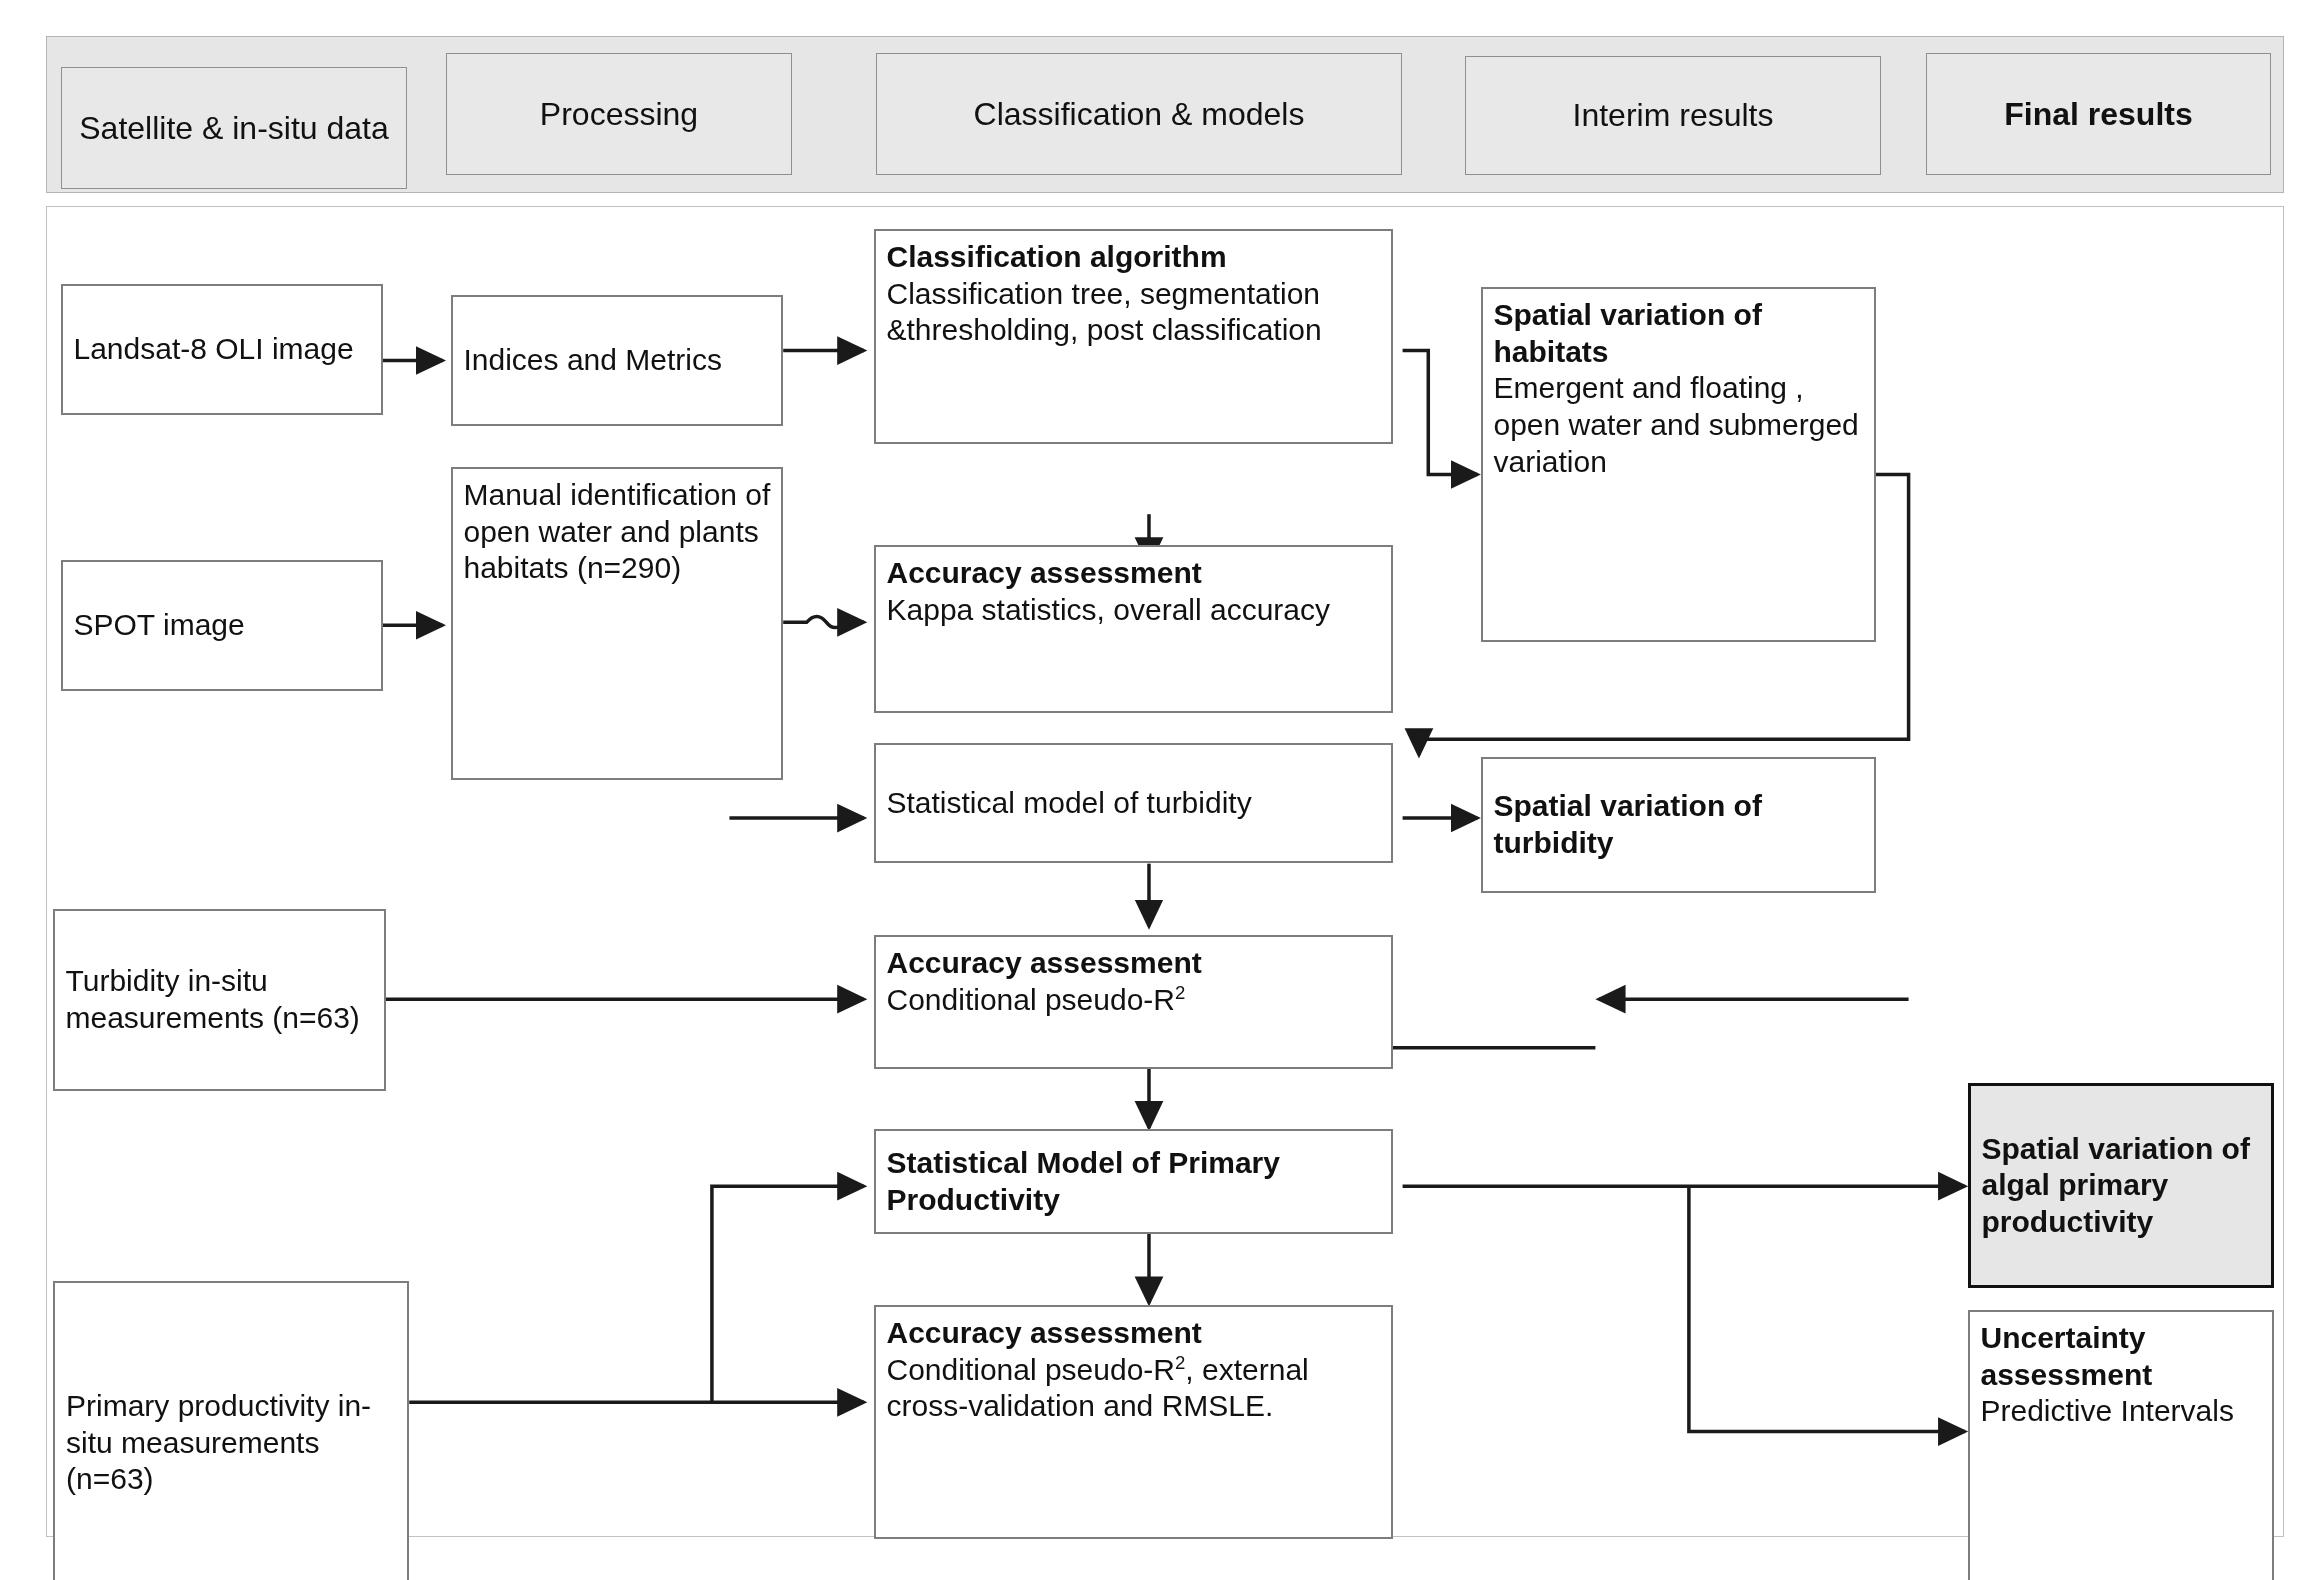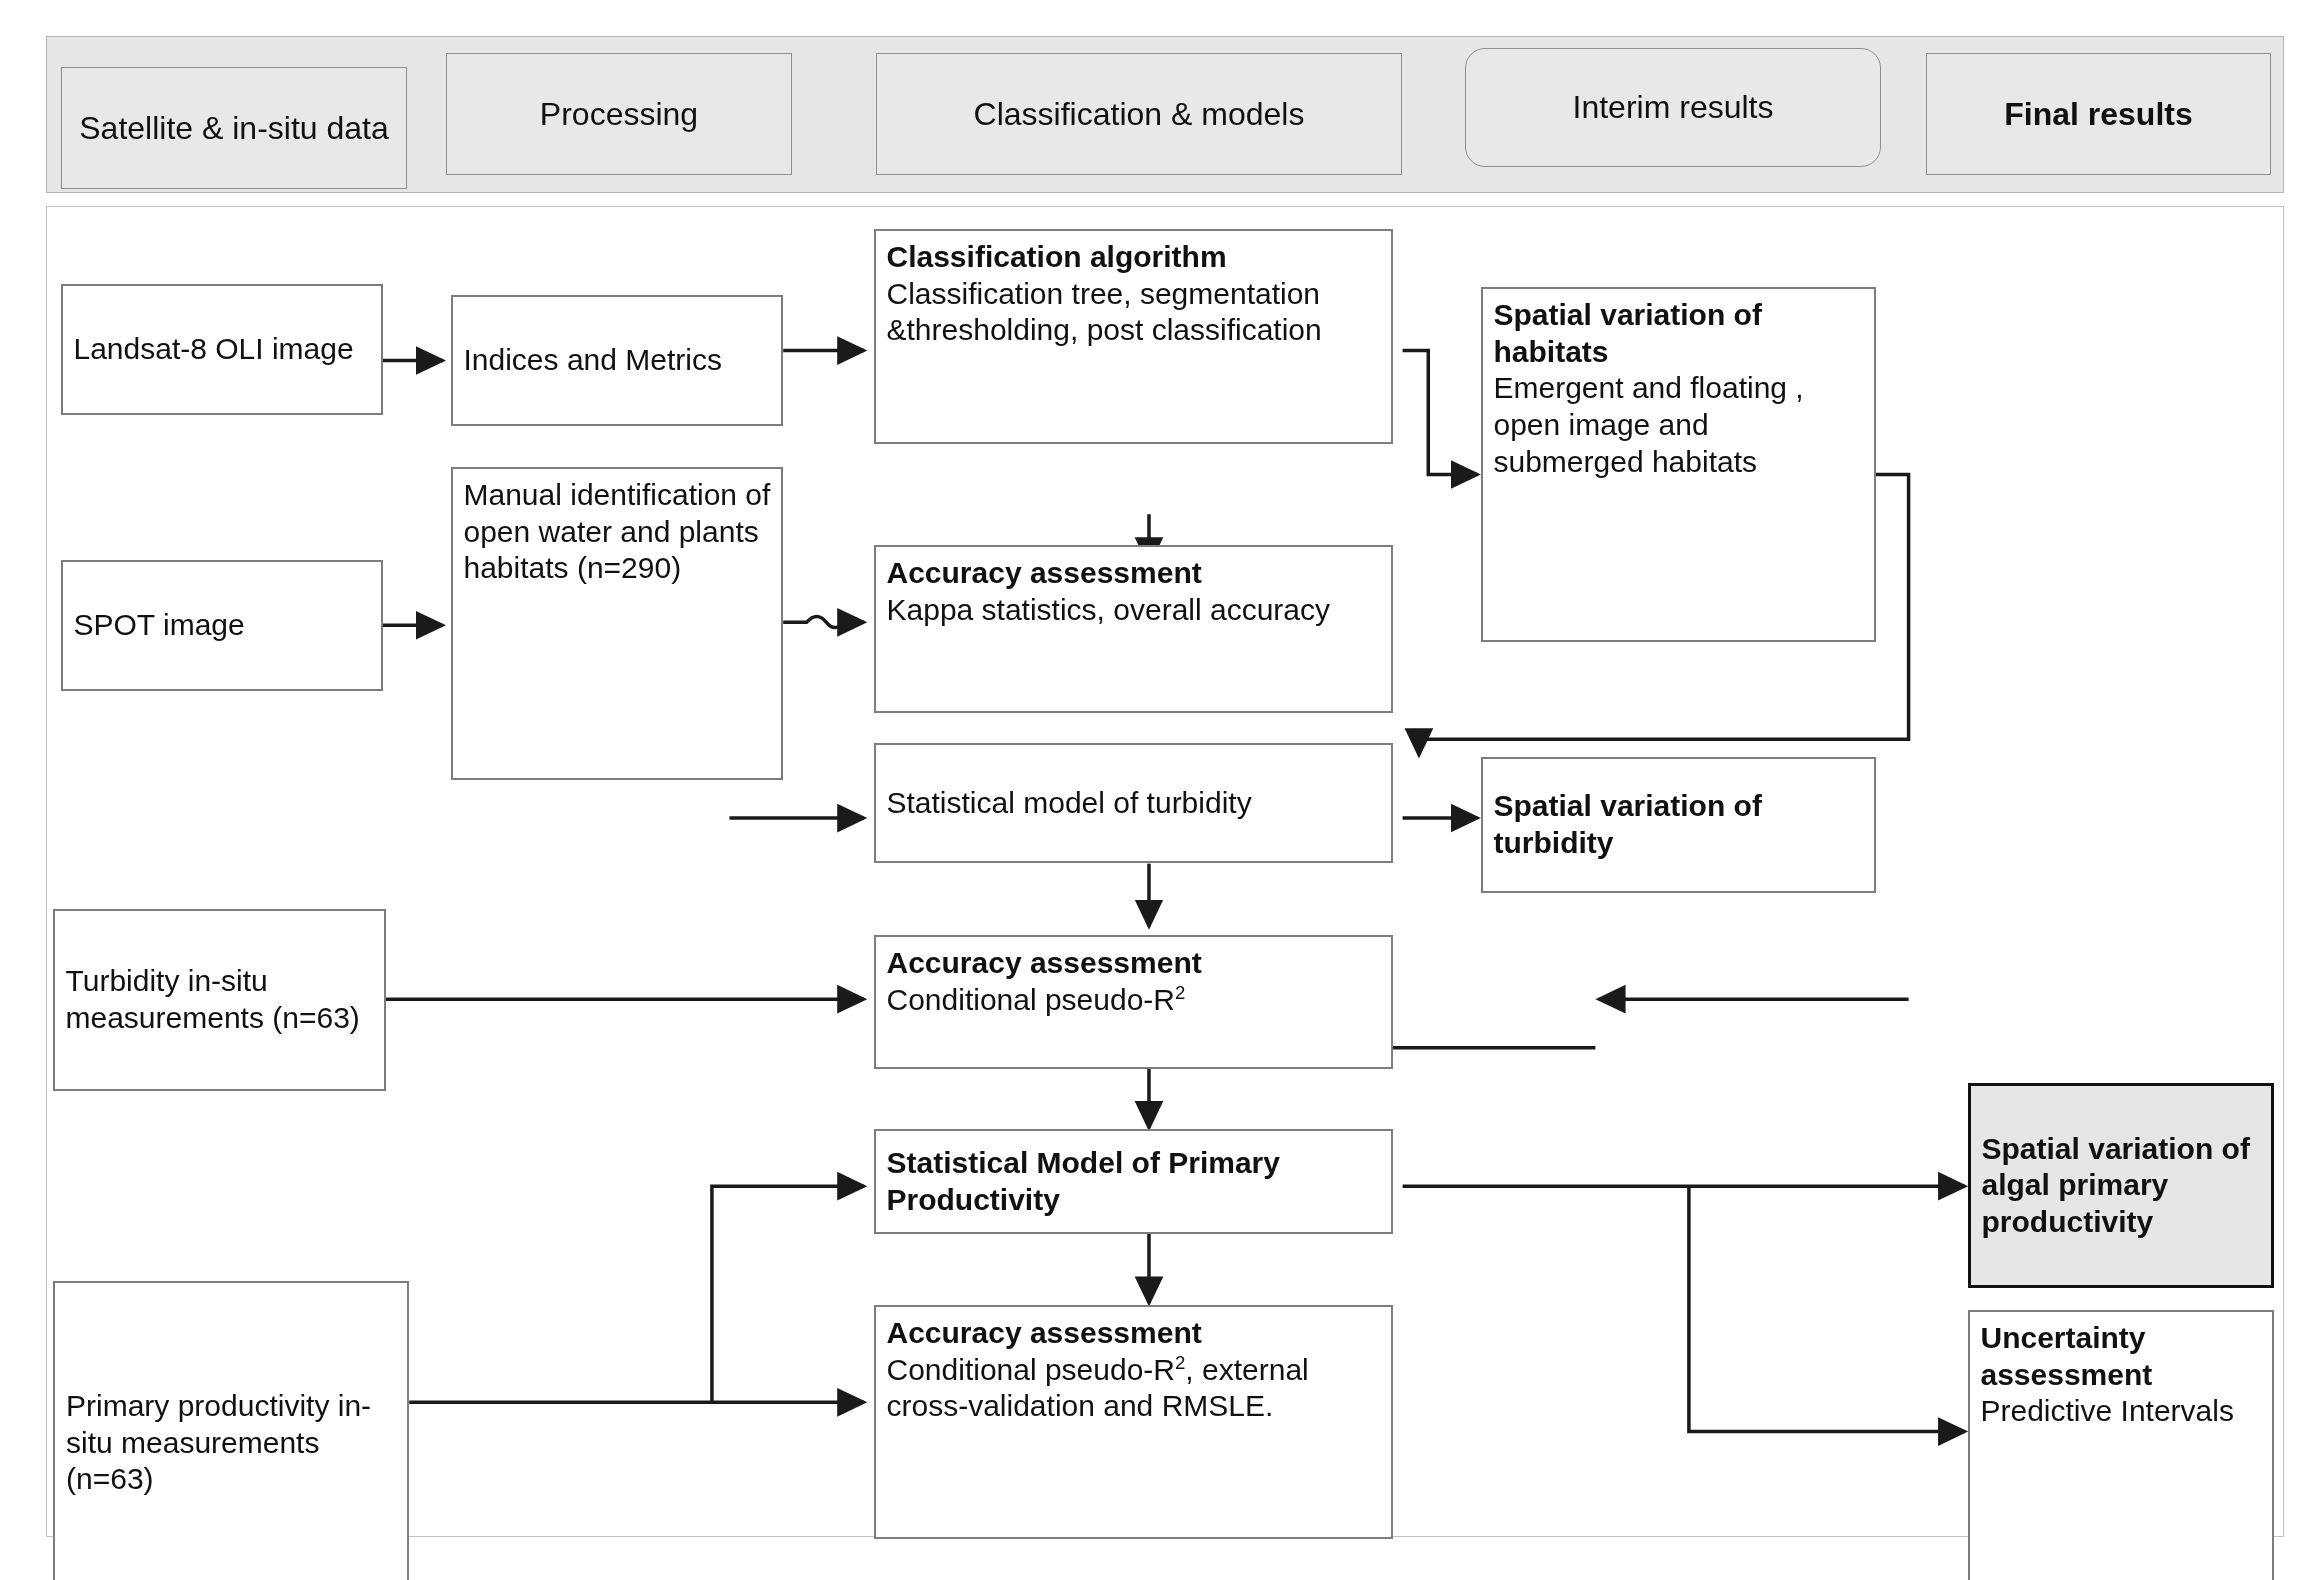--- a/index.html
+++ b/index.html
@@ -49,21 +49,21 @@
   <div class="header-band">
     <div class="hdr-box" style="left: 14px; top: 16.4px; width: 346px; height: 122px; margin-top: 14px;" id="hb0">
         <span>Satellite &amp; in-situ data</span>
       </div>
     <div class="hdr-box" id="hb1" style="left: 399px; top: 16.4px; width: 346px; height: 122px;">
         <span>Processing</span>
       </div>
     <div class="hdr-box" id="hb2" style="left: 829px; top: 16.4px; width: 526px; height: 122px;">
         <span>Classification &amp; models</span>
       </div>
-    <div class="hdr-box" id="hb3" style="left: 1418px; top: 11px; width: 416px; height: 119px; border-radius: 20px;">
+    <div class="hdr-box" id="hb3" style="left: 1418px; top: 19px; width: 416px; height: 119px;">
         <span>Interim results</span>
       </div>
     <div class="hdr-box bold" id="hb4" style="left: 1879px; top: 16.4px; width: 345px; height: 122px;">
         <span>Final results</span>
       </div>
   </div>
 
   <div class="main-frame"></div>
 
   <svg id="wires" viewBox="0 0 3968 2704" xmlns="http://www.w3.org/2000/svg">
@@ -158,21 +158,21 @@
     <span class="t">Statistical Model of Primary Productivity</span>
   </div>
 
   <div class="node" style="left:874px;top:1305px;width:519px;height:234px;">
     <span class="t">Accuracy assessment</span>
     <span class="d"><span>Conditional pseudo-R</span><sup>2</sup><span>, external cross-validation and RMSLE.</span></span>
   </div>
 
   <div class="node" style="left:1481px;top:287px;width:395px;height:355px;">
     <span class="t">Spatial variation of habitats</span>
-    <span class="d">Emergent and floating , open image and submerged habitats</span>
+    <span class="d">Emergent and floating , open water and submerged variation</span>
   </div>
 
   <div class="node vcenter" style="left:1481px;top:757px;width:395px;height:136px;">
     <span class="t">Spatial variation of turbidity</span>
   </div>
 
   <div class="node shaded vcenter" style="left:1968px;top:1083px;width:306px;height:205px;">
     <span class="t">Spatial variation of algal primary productivity</span>
   </div>
 

